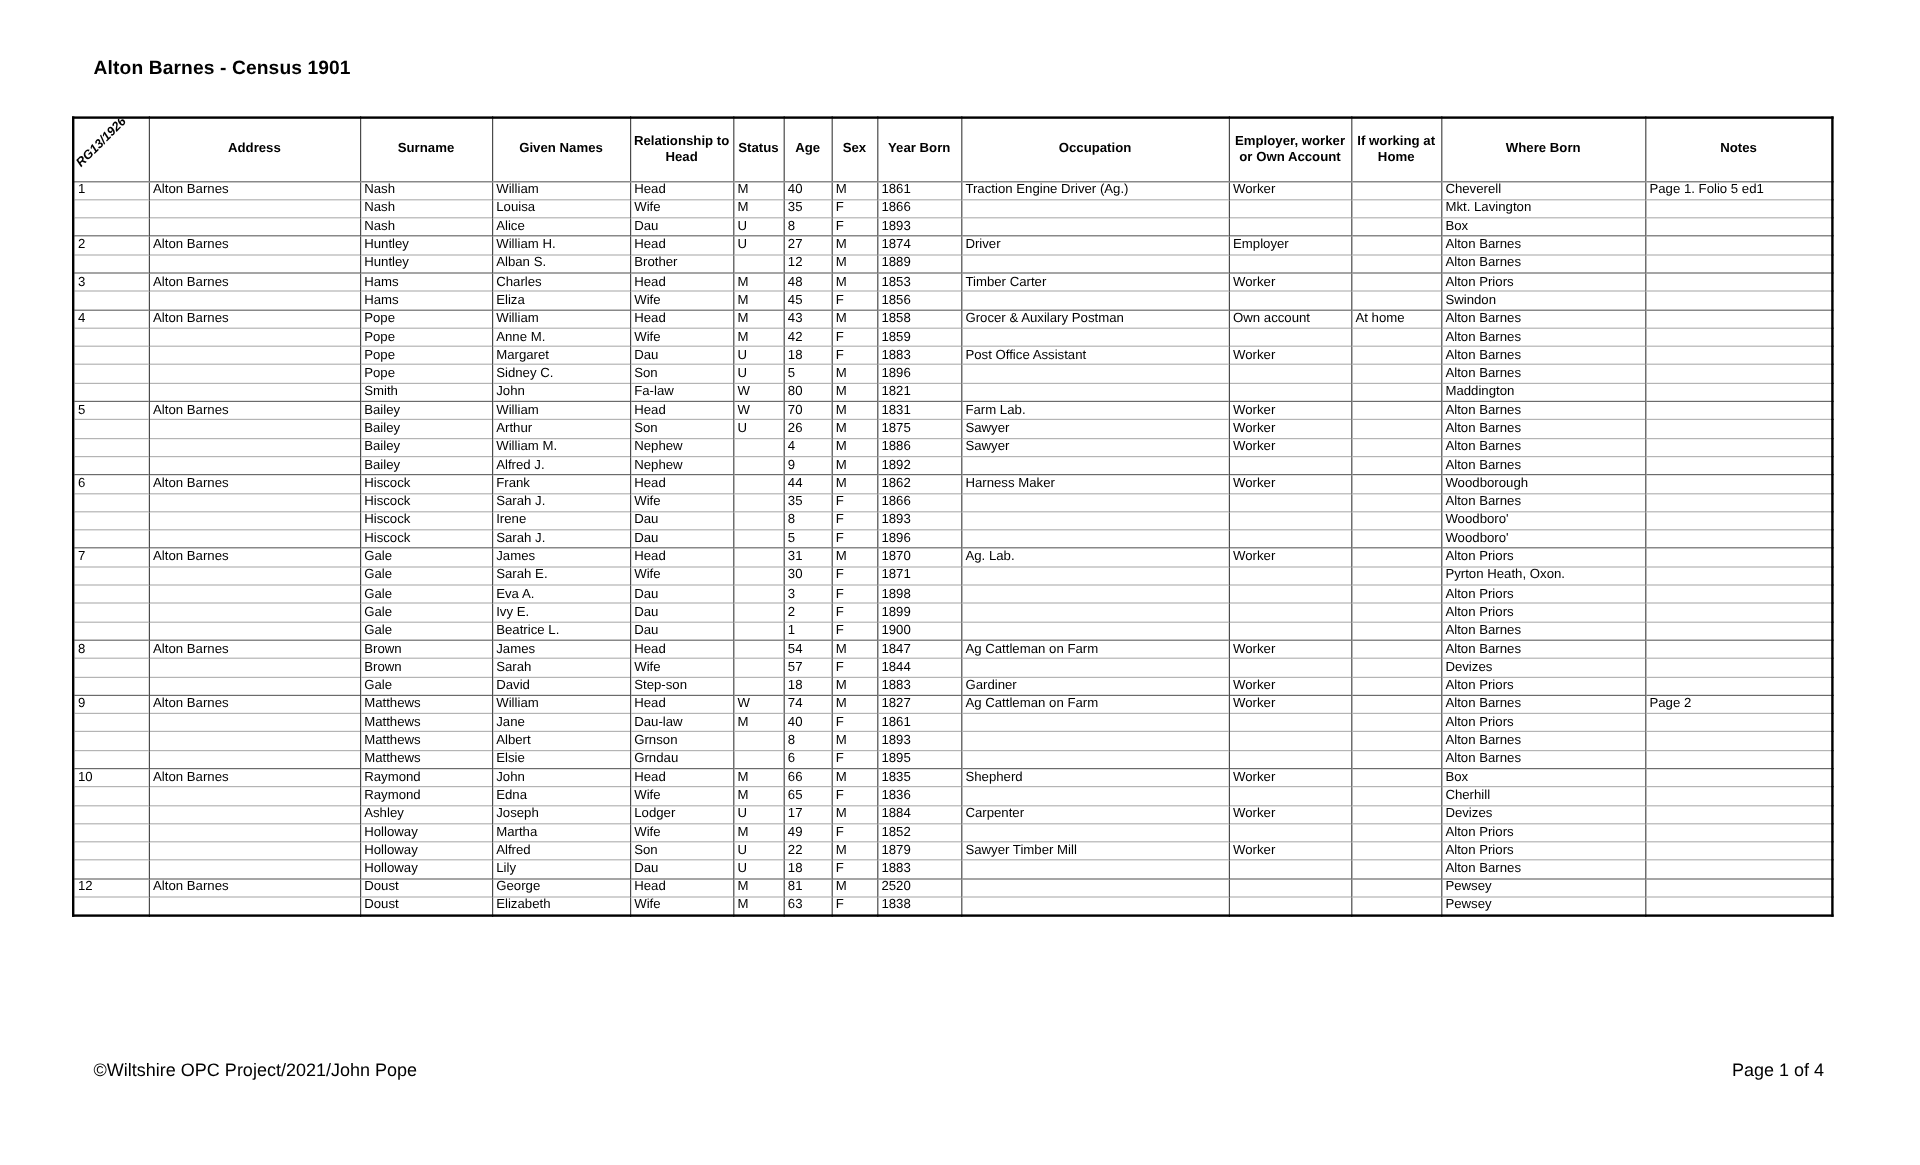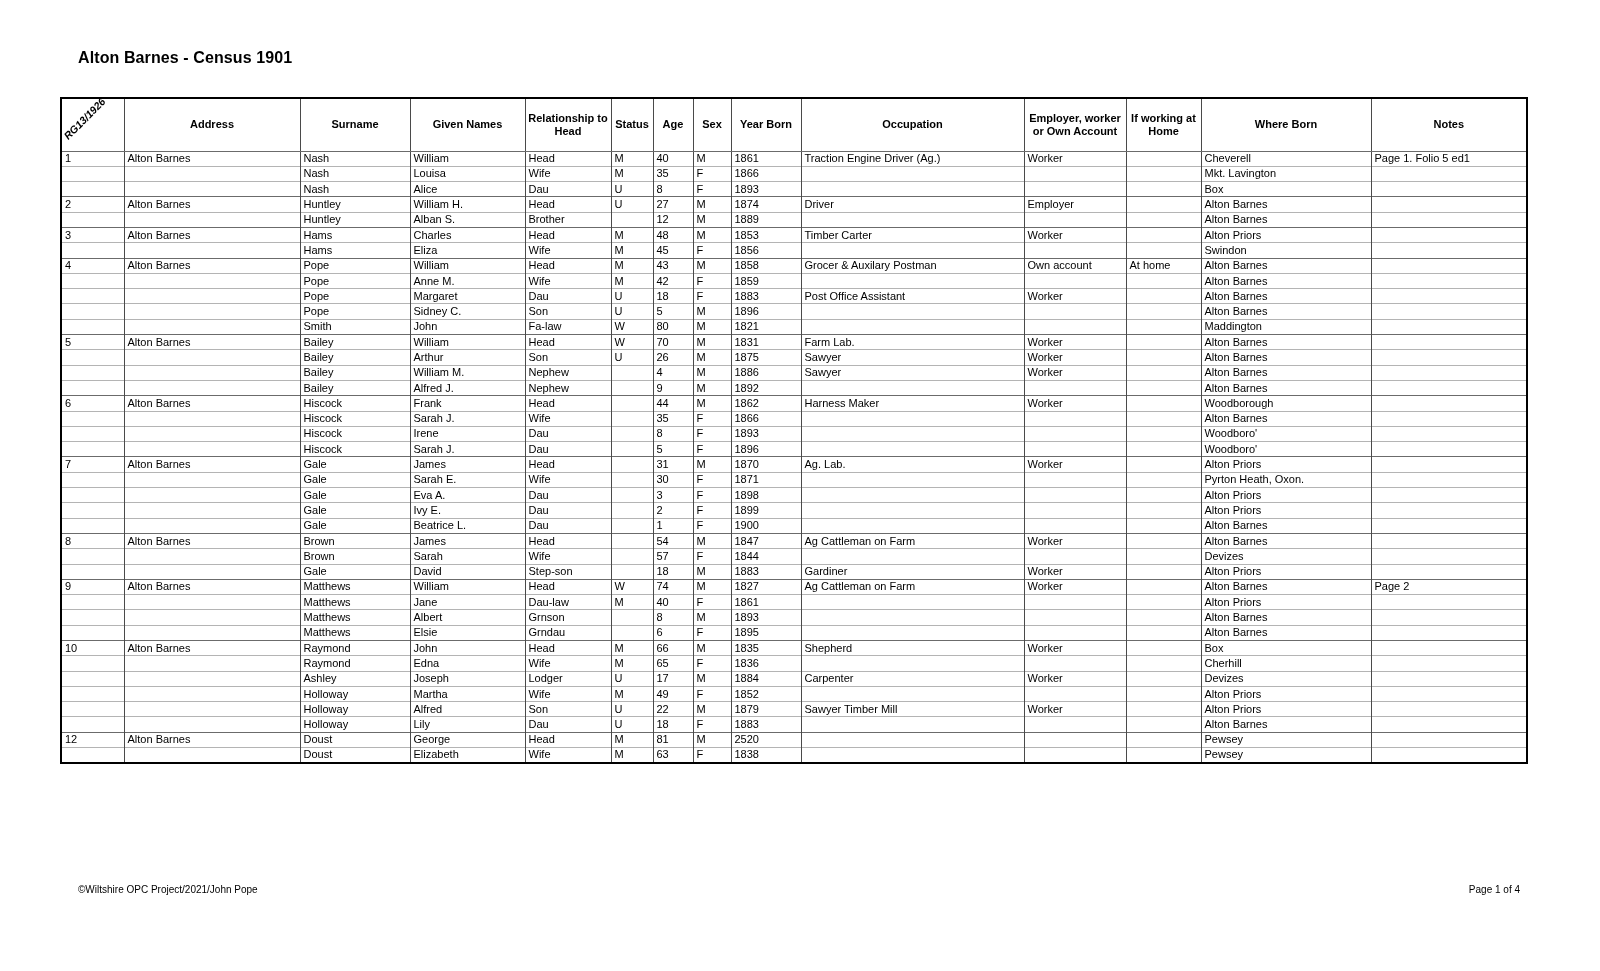--- a/index.html
+++ b/index.html
@@ -37,21 +37,21 @@
   th.corner { position: relative; }
   .diag {
     position: absolute; left: 7px; bottom: 8px;
     transform: rotate(-45deg); transform-origin: 0 85%;
     font-style: italic; font-weight: bold; font-size: 10.5px; white-space: nowrap;
   }
 
   .footer {
     position: absolute; left: 78px; top: 884px; width: 1442px;
     display: flex; justify-content: space-between;
-    font-size: 10px;
+    font-size: 15px;
   }
 </style>
 </head>
 <body>
 
 <div class="page">
 
   <div class="doc-title">Alton Barnes - Census 1901</div>
 
   <table class="census">

